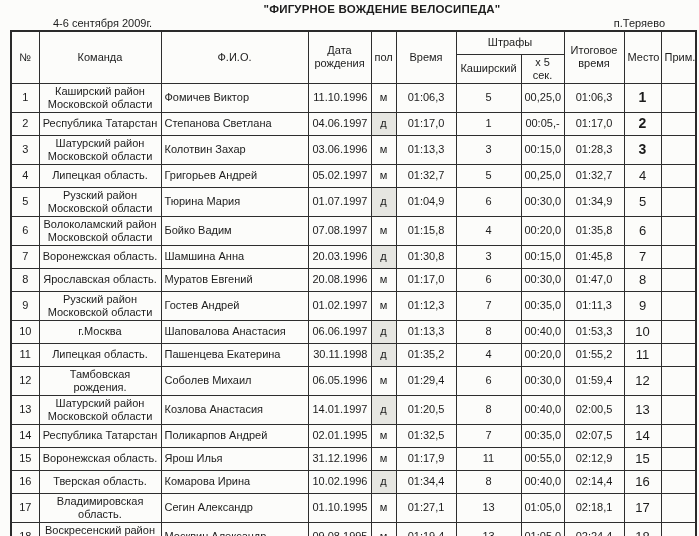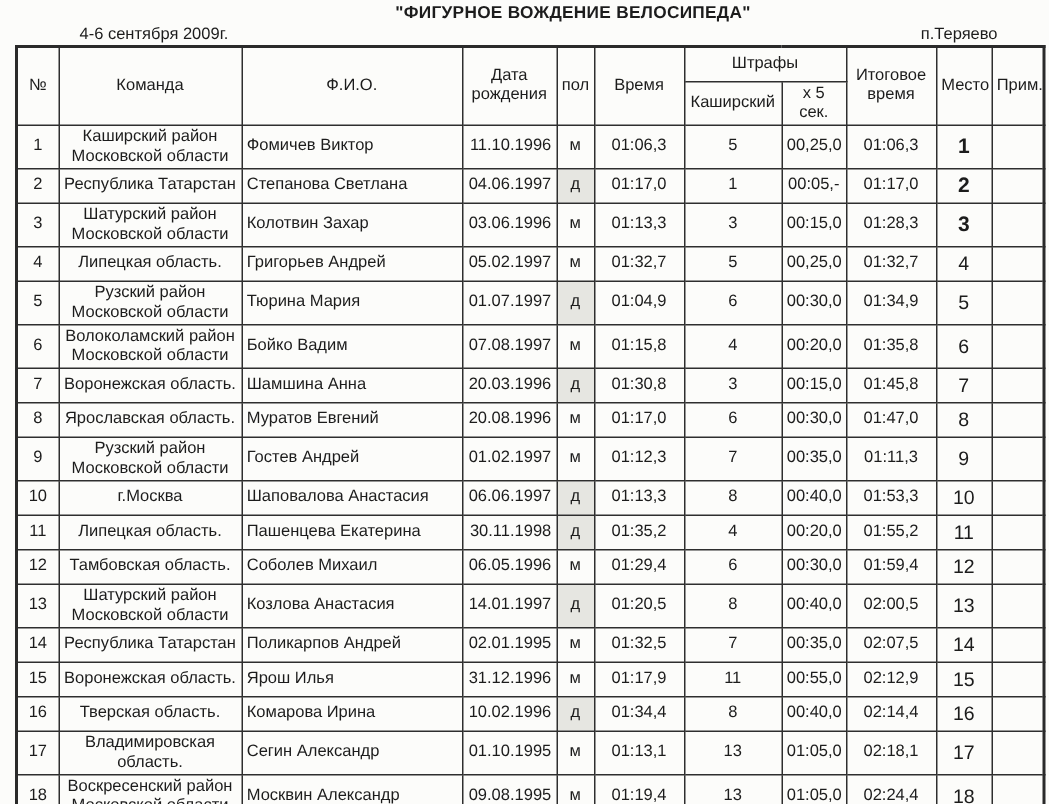--- a/index.html
+++ b/index.html
@@ -248,21 +248,21 @@
     <td class="c-gender shaded">д</td>
     <td class="c-time">01:35,2</td>
     <td class="c-count">4</td>
     <td class="c-x5">00:20,0</td>
     <td class="c-total">01:55,2</td>
     <td class="c-place">11</td>
     <td class="c-notes"></td>
   </tr>
       <tr>
     <td class="c-num">12</td>
-    <td class="c-team">Тамбовская область.</td>
+    <td class="c-team">Тамбовская рождения.</td>
     <td class="c-name">Соболев Михаил</td>
     <td class="c-birth">06.05.1996</td>
     <td class="c-gender">м</td>
     <td class="c-time">01:29,4</td>
     <td class="c-count">6</td>
     <td class="c-x5">00:30,0</td>
     <td class="c-total">01:59,4</td>
     <td class="c-place">12</td>
     <td class="c-notes"></td>
   </tr>
@@ -317,21 +317,21 @@
     <td class="c-total">02:14,4</td>
     <td class="c-place">16</td>
     <td class="c-notes"></td>
   </tr>
       <tr>
     <td class="c-num">17</td>
     <td class="c-team">Владимировская область.</td>
     <td class="c-name">Сегин Александр</td>
     <td class="c-birth">01.10.1995</td>
     <td class="c-gender">м</td>
-    <td class="c-time">01:13,1</td>
+    <td class="c-time">01:27,1</td>
     <td class="c-count">13</td>
     <td class="c-x5">01:05,0</td>
     <td class="c-total">02:18,1</td>
     <td class="c-place">17</td>
     <td class="c-notes"></td>
   </tr>
       <tr>
     <td class="c-num">18</td>
     <td class="c-team">Воскресенский район Московской области</td>
     <td class="c-name">Москвин Александр</td>

